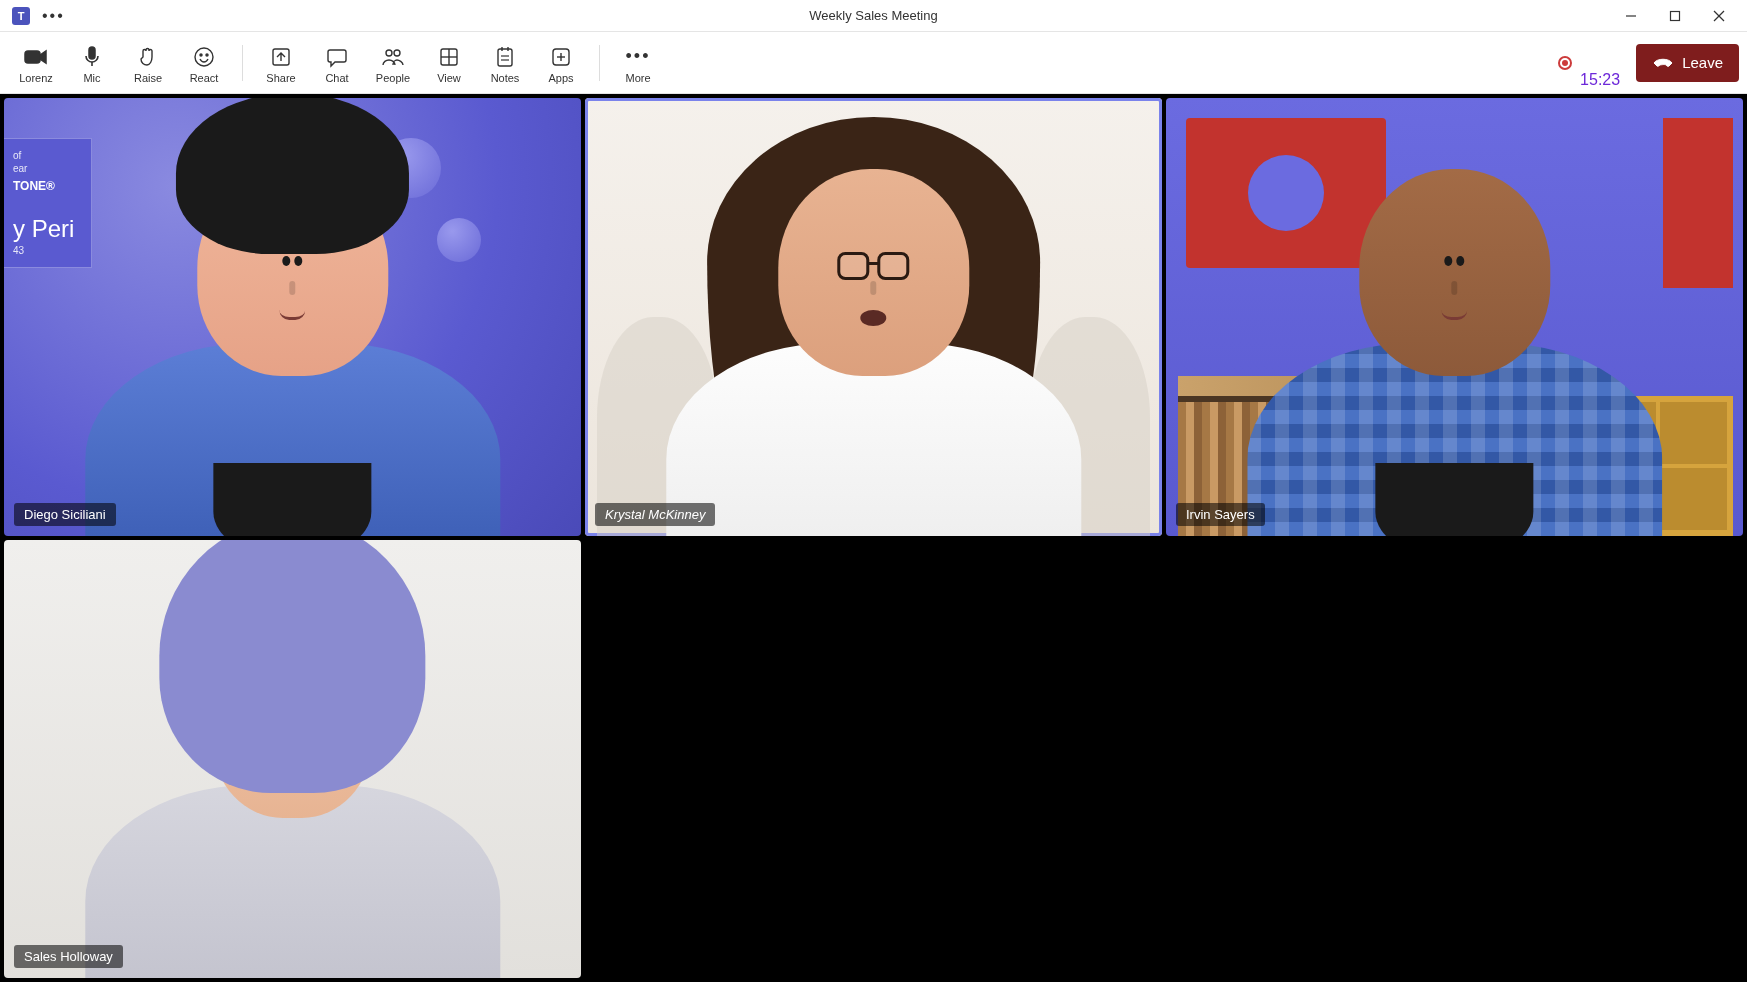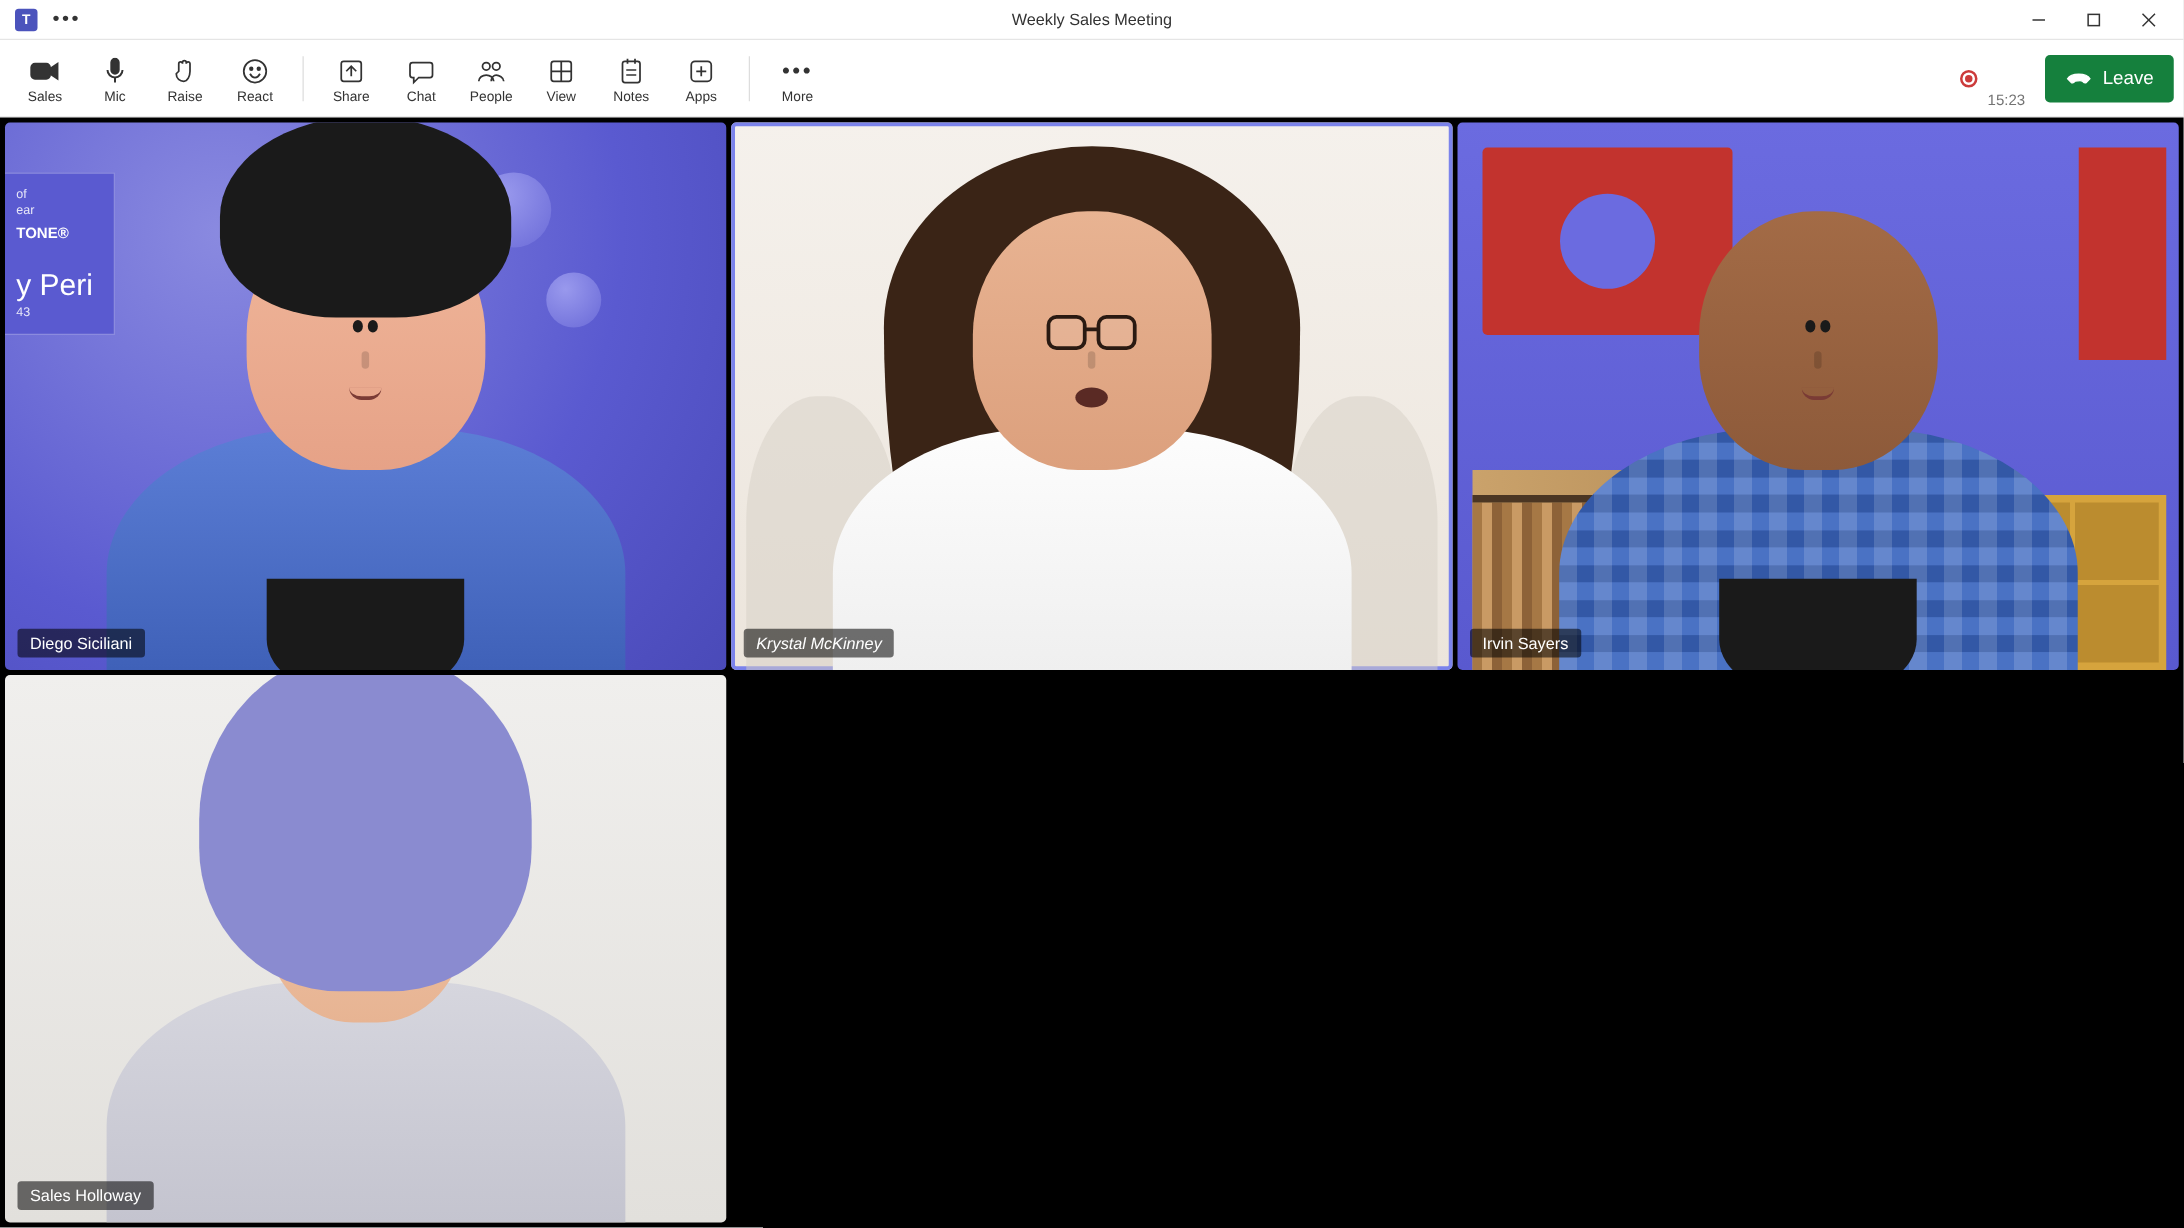--- a/index.html
+++ b/index.html
@@ -38,23 +38,23 @@
     padding-top:4px;
   }
   .tool-btn .ico { height:22px; display:flex; align-items:center; justify-content:center; }
   .tool-btn svg { stroke:#333; fill:none; stroke-width:1.5; }
   .vsep { width:1px; height:36px; background:#ddd; margin:0 10px; }
 
   .toolbar-right { margin-left:auto; display:flex; align-items:center; gap:16px; }
   .rec { display:flex; align-items:center; gap:8px; }
   .rec-dot { width:14px; height:14px; border-radius:50%; border:2px solid #cc3b3b; display:flex; align-items:center; justify-content:center;}
   .rec-dot::after { content:""; width:6px; height:6px; background:#cc3b3b; border-radius:50%;}
-  .duration { font-size:12px; color:#737373;margin-top:35px; }
+  .duration { font-size:16px; color:#6d28d9;margin-top:35px; }
   .leave-btn {
-    background:#15803d; color:#fff; border:none; border-radius:4px;
+    background:#7f1d1d; color:#fff; border:none; border-radius:4px;
     height:38px; padding:0 16px; display:flex; align-items:center; gap:8px;
     font-size:15px; cursor:pointer;
   }
   .leave-btn svg { stroke:#fff; fill:#fff; }
 
   
   .grid {
     flex:1; background:#000;
     display:grid;
     grid-template-columns: repeat(3, 1fr);
@@ -257,21 +257,21 @@
 
 <div class="toolbar">
   <div class="tool-group">
     <div class="tool-btn">
       <div class="ico">
         <svg width="24" height="20" viewBox="0 0 24 20">
             <rect x="1" y="4" width="15" height="12" rx="3" fill="#333"></rect>
             <path d="M16 8 L22 4 V16 L16 12 Z" fill="#333"></path>
           </svg>
       </div>
-      <span>Sales</span>
+      <span>Lorenz</span>
     </div>
     <div class="tool-btn">
       <div class="ico">
         <svg width="18" height="22" viewBox="0 0 18 22">
             <rect x="6" y="1" width="6" height="12" rx="3" fill="#333"></rect>
             <path d="M3 10a6 6 0 0 0 12 0" stroke="#333" fill="none" stroke-width="1.6"></path>
             <line x1="9" y1="16" x2="9" y2="20" stroke="#333" stroke-width="1.6"></line>
           </svg>
       </div>
       <span>Mic</span>

